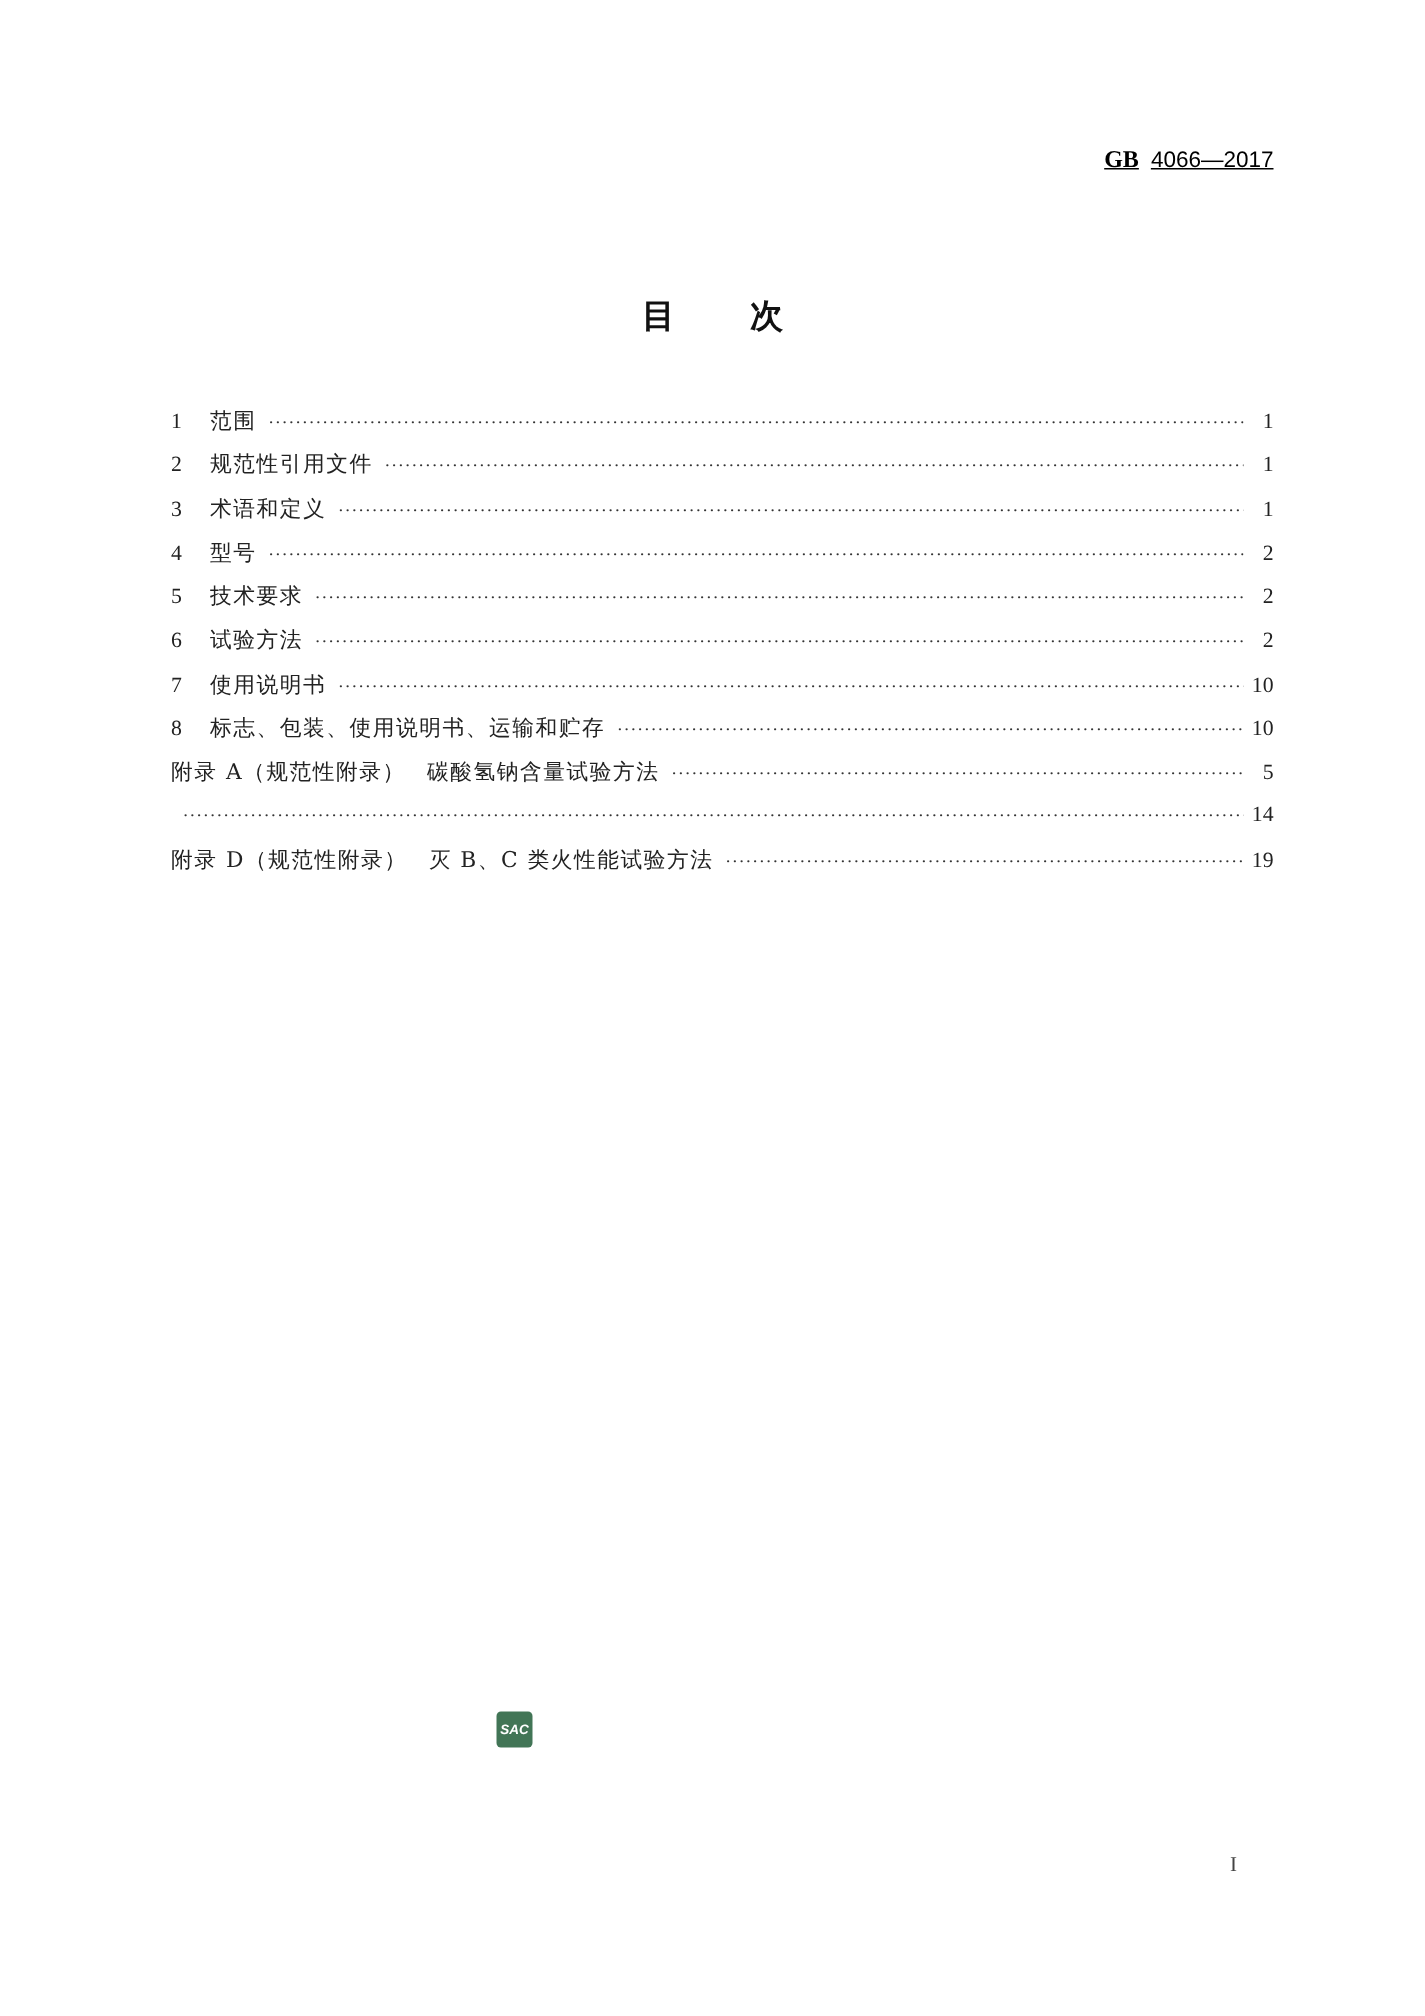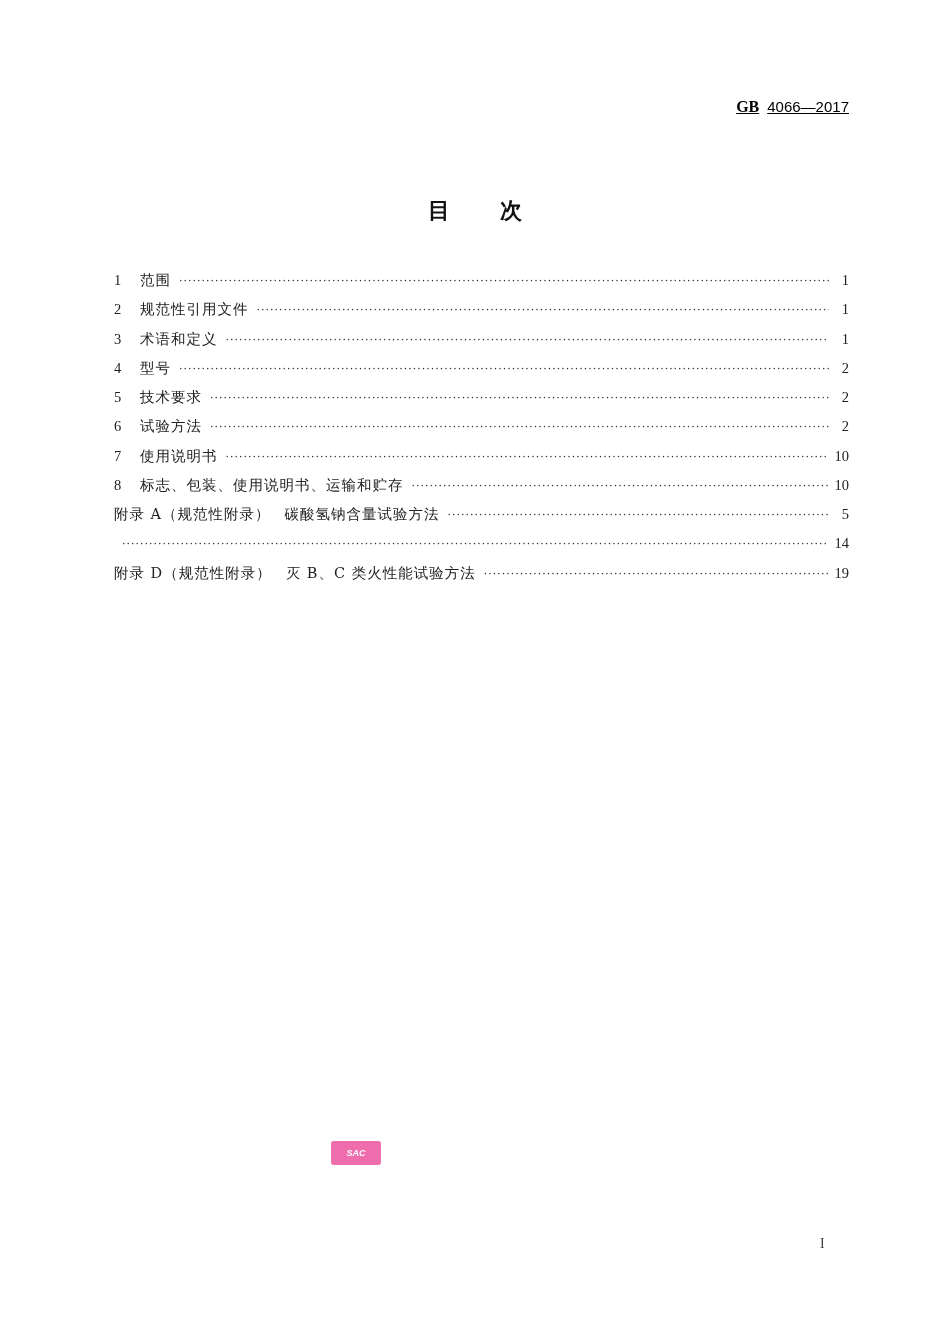--- a/index.html
+++ b/index.html
@@ -15,22 +15,22 @@
   .title .gap { width:50px; }
   .toc { position:absolute; top:271px; left:114px; width:735px; }
   .toc-row { display:flex; align-items:baseline; height:29.3px; font-size:14.5px; color:#222; }
   .toc-row .num { width:26px; flex:0 0 26px; font-family:"Liberation Serif",serif; }
   .toc-row .lbl { white-space:nowrap; letter-spacing:1px; }
   .toc-row .lbl .sub { margin-left:14px; }
   .toc-row .dots { flex:1 1 auto; overflow:hidden; white-space:nowrap; margin:0 6px 0 8px;
                    letter-spacing:1px; font-size:11px; color:#333; }
   .toc-row .dots::after { content:"································································································································································"; }
   .toc-row .page { flex:0 0 auto; min-width:14px; text-align:right; font-family:"Liberation Serif",serif; }
-  .watermark { position:absolute; left:331px; top:1141px; width:50px; height:24px;
-               background:#ec4899; border-radius:3px; color:#fff; font-size:9px;
+  .watermark { position:absolute; left:331px; top:1141px; width:24px; height:24px;
+               background:#14532d; border-radius:3px; color:#fff; font-size:9px;
                font-style:italic; font-weight:bold; font-family:"Liberation Sans",sans-serif;
                display:flex; align-items:center; justify-content:center; opacity:0.8; }
   .folio { position:absolute; top:1236px; left:820px; font-family:"Liberation Serif",serif;
            font-size:14px; color:#444; }
 </style>
 </head>
 <body>
 
 <div class="std-no">
   <span class="gb">GB</span><span>4066—2017</span>

